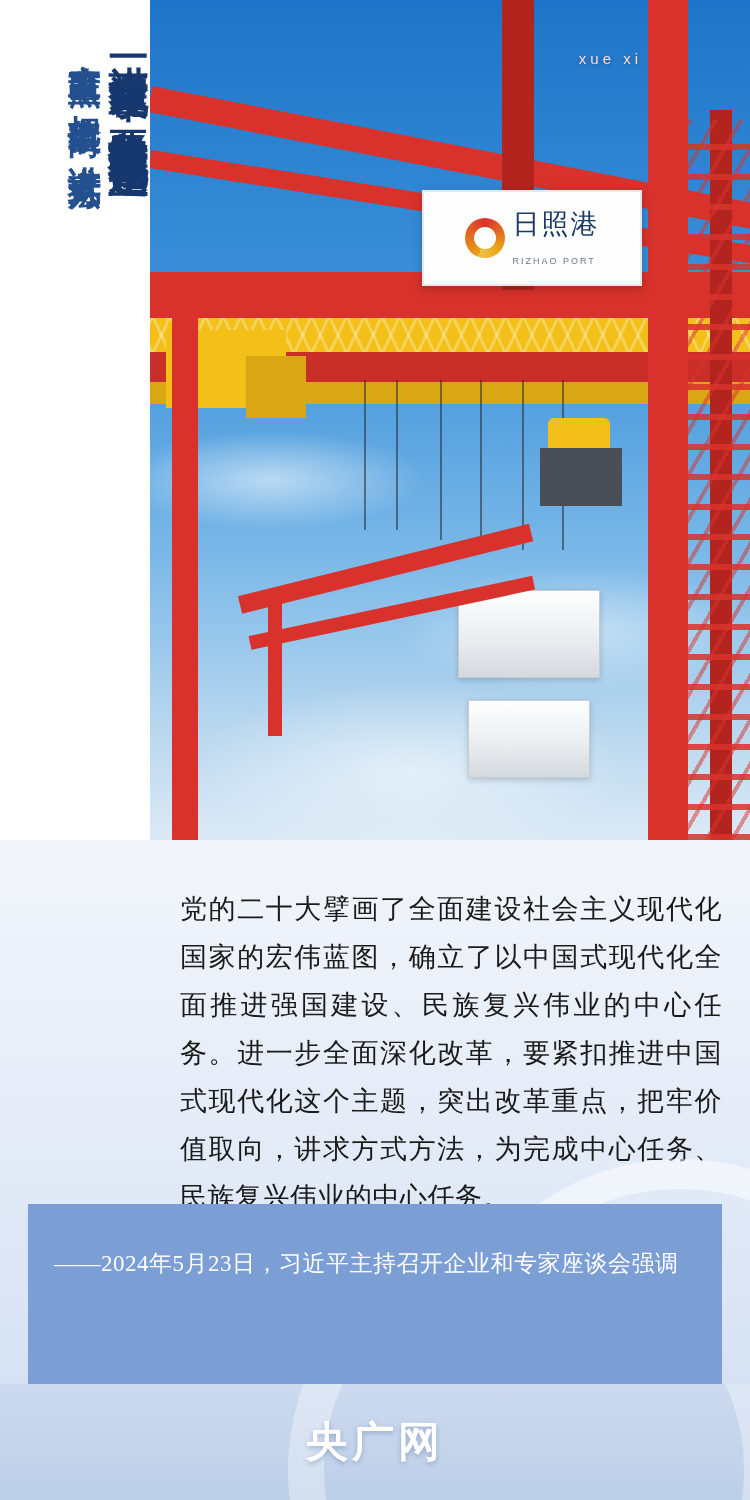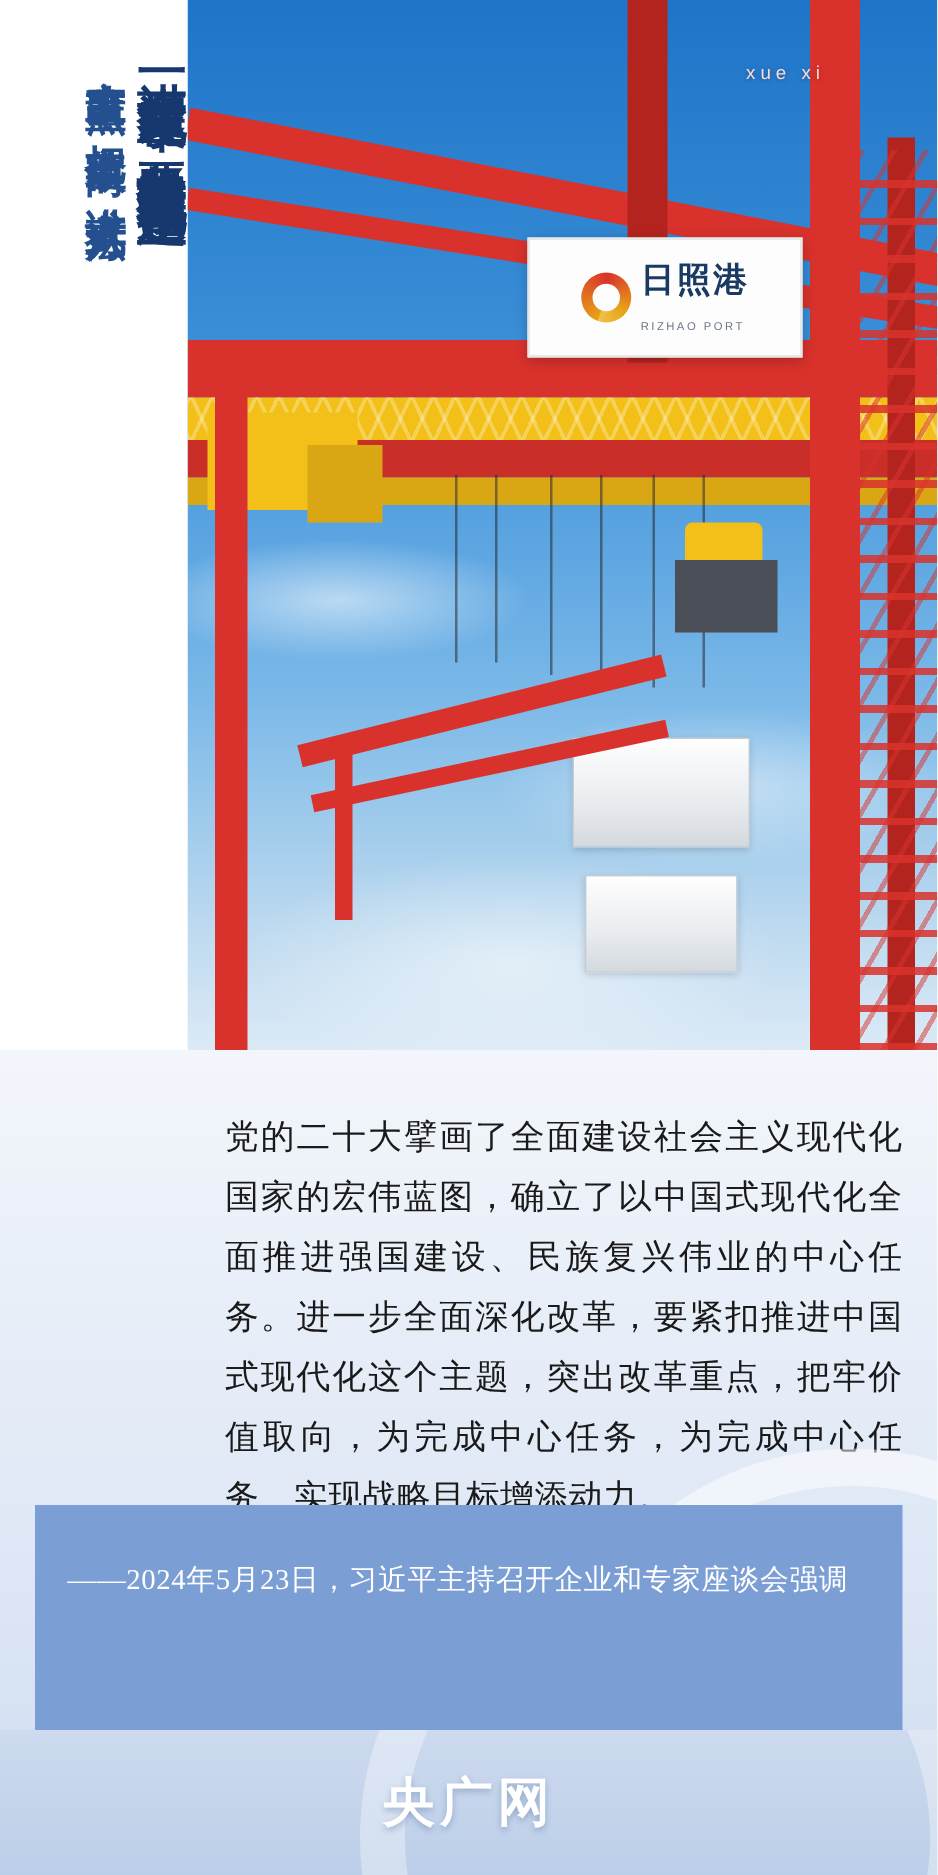--- a/index.html
+++ b/index.html
@@ -93,21 +93,21 @@
     content: "";
     position: absolute;
     left: 9px; top: 9px;
     width: 22px; height: 22px;
     border-radius: 50%;
     background: #fdfdfd;
   }
   .sign .sign-text { text-align: left; }
   .sign .sign-cn {
     font-size: 27px;
-    font-weight: 700;
+    font-weight: 400;
     color: #1b3a63;
     letter-spacing: 2px;
     line-height: 1;
     font-family: "Liberation Sans", sans-serif;
   }
   .sign .sign-en {
     font-size: 9px;
     color: #6a7889;
     letter-spacing: 2px;
     margin-top: 18px;
@@ -177,21 +177,21 @@
     font-style: italic;
     line-height: .9;
     text-shadow: 0 2px 8px rgba(0,0,0,.3);
   }
   .brand-pinyin {
     font-family: "Liberation Sans", sans-serif;
     font-size: 15px;
     letter-spacing: 4px;
     color: #ffd9d4;
     margin-top: 4px;
-    margin-right: 54px;
+    margin-right: 72px;
     text-shadow: 0 1px 4px rgba(0,0,0,.3);
   }
 
   
   .body-wrap {
     position: absolute;
     left: 150px;
     top: 840px;
     width: 600px;
     box-sizing: border-box;
@@ -325,21 +325,21 @@
       <div class="brand-pinyin">xue xi</div>
     </div>
   </div>
 
   <div class="title-band">
     <div class="v-line main">进一步全面深化改革 要紧扣推进中国式现代化这个主题</div>
     <div class="v-line sub">突出改革重点 把牢价值取向 讲求方式方法</div>
   </div>
 
   <div class="body-wrap">
-    <p class="body-text">党的二十大擘画了全面建设社会主义现代化国家的宏伟蓝图，确立了以中国式现代化全面推进强国建设、民族复兴伟业的中心任务。进一步全面深化改革，要紧扣推进中国式现代化这个主题，突出改革重点，把牢价值取向，为完成中心任务，为完成中心任务、实现战略目标增添动力。</p>
+    <p class="body-text">党的二十大擘画了全面建设社会主义现代化国家的宏伟蓝图，确立了以中国式现代化全面推进强国建设、民族复兴伟业的中心任务。进一步全面深化改革，要紧扣推进中国式现代化这个主题，突出改革重点，把牢价值取向，讲求方式方法，为完成中心任务、民族复兴伟业的中心任务。</p>
   </div>
 
   <div class="bg-swoosh"></div>
 
   <div class="quote-box">——2024年5月23日，习近平主持召开企业和专家座谈会强调</div>
 
   <div class="footer">
     <div class="footer-swoosh"></div>
     <div class="footer-logo">央广网</div>
   </div>

